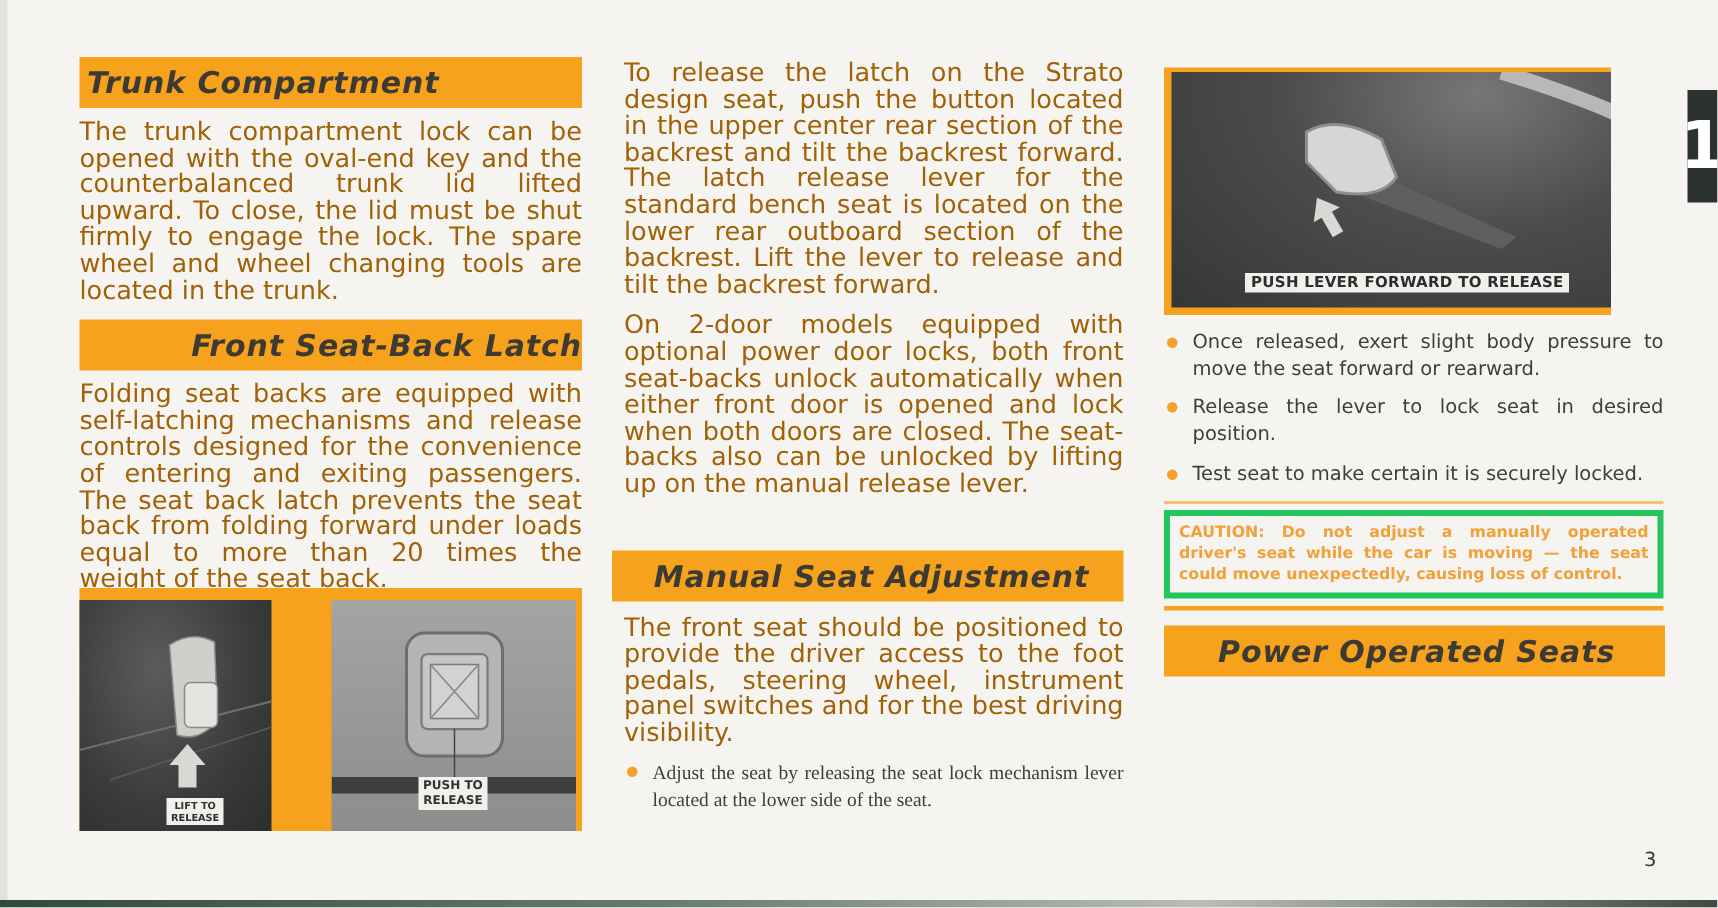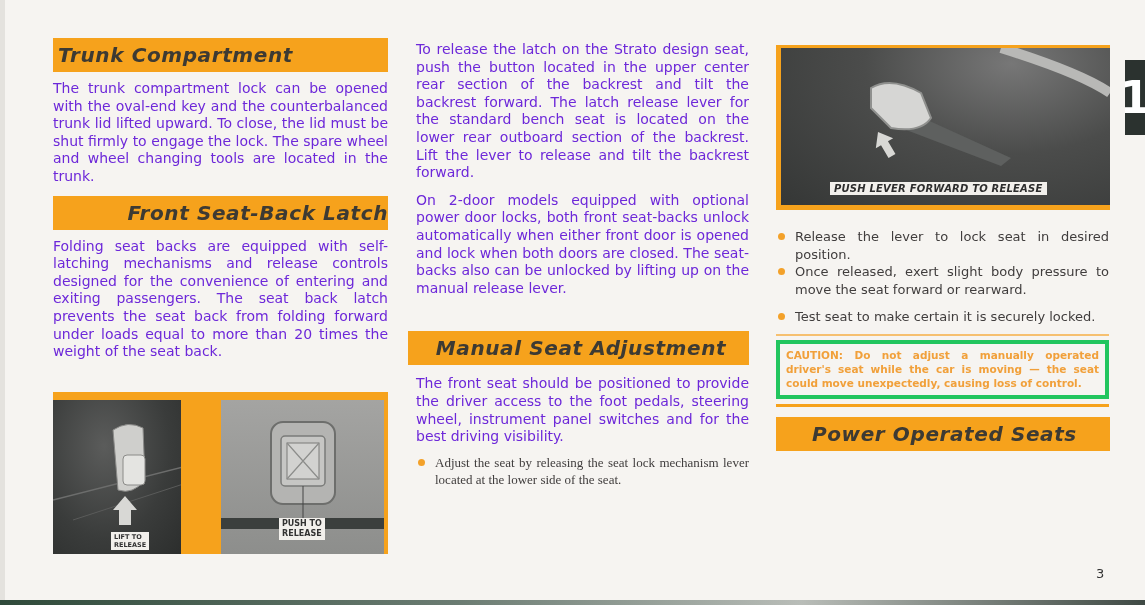--- a/index.html
+++ b/index.html
@@ -29,24 +29,24 @@
     font-weight: bold;
     font-style: italic;
     font-size: 20px;
     letter-spacing: 0.6px;
     height: 34px;
     line-height: 34px;
     padding-left: 5px;
     white-space: nowrap;
   }
   .para {
-    font-size: 14px;
+    font-size: 17px;
     line-height: 17.6px;
     text-align: justify;
-    color: #6d28d9;
+    color: #a16207;
   }
   .para b { font-weight: bold; }
 
   .bullet { position: relative; padding-left: 19px; font-size: 13px; line-height: 17.6px; text-align: justify; color: #403d3d; }
   .bullet .dot {
     position: absolute; left: 2px; top: 5px; width: 7px; height: 7px; border-radius: 50%;
     background: #f3a12a;
   }
 
   
@@ -58,26 +58,26 @@
   .photo-left {
     left: 0; top: 8px; width: 128px; height: 154px;
     background: radial-gradient(ellipse at 40% 30%, #5b5c5b, #3a3c3b 60%, #2c2e2d);
   }
   .photo-right {
     left: 168px; top: 8px; width: 163px; height: 154px;
     background: linear-gradient(180deg, #a4a4a2, #8d8e8c);
   }
   .caption-box {
     position: absolute; background: #f2f0ec; color: #333;
-    font-size: 6.5px; font-weight: bold; line-height: 8px; text-align: left; padding: 1px 3px;
+    font-size: 6.5px; font-weight: bold; line-height: 8px; text-align: center; padding: 1px 3px;
   }
 
   .photo-top {
-    position: absolute; left: 776px; top: 45px; width: 334px; height: 165px;
-    background: #f6a21c; padding: 0 0 4px 5px; font-style: italic;
+    position: absolute; left: 776px; top: 45px; width: 298px; height: 165px;
+    background: #f6a21c; padding: 0 0 4px 5px;
   }
   .photo-top-inner {
     position: absolute; left: 5px; top: 3px; right: 0; bottom: 5px;
     background: radial-gradient(ellipse at 70% 10%, #777, #4b4c4b 45%, #353736);
     overflow: hidden;
   }
   .caption-wide {
     position: absolute; left: 49px; bottom: 10px; background: #f2f0ec; color: #2d2d2d;
     font-size: 10px; font-weight: bold; padding: 1px 4px; letter-spacing: 0.2px;
   }
@@ -159,27 +159,27 @@
         <path d="M220 0 Q300 25 329 45" stroke="#b8b8b6" stroke-width="10" fill="none"></path>
         <path d="M120 60 L230 110 L220 118 L120 80 Z" fill="#5e605f"></path>
         <path d="M90 40 Q110 28 140 45 L150 70 Q140 85 110 80 L90 60 Z" fill="#d6d6d4" stroke="#8f908e" stroke-width="2"></path>
         <path d="M100 110 L100 95 L94 95 L104 82 L114 95 L108 95 L108 110 Z" fill="#d8d8d5" transform="rotate(-30 104 96)"></path>
       </svg>
       <div class="caption-wide">PUSH LEVER FORWARD TO RELEASE</div>
     </div>
   </div>
 
   <div class="col col3" style="top:220px;">
+    <div class="bullet">
+      <span class="dot"></span>
+      <span>Once released, exert slight body pressure to move the seat forward or rearward.</span>
+    </div>
     <div class="bullet" style="margin-top:8px;">
       <span class="dot"></span>
       <span>Release the lever to lock seat in desired position.</span>
-    </div>
-    <div class="bullet">
-      <span class="dot"></span>
-      <span>Once released, exert slight body pressure to move the seat forward or rearward.</span>
     </div>
     <div class="bullet" style="margin-top:10px;">
       <span class="dot"></span>
       <span>Test seat to make certain it is securely locked.</span>
     </div>
     <div class="caution-frame" style="margin-top:8px; border-top:2px solid #f6c070; padding-top:4px;">
       <div class="caution">CAUTION: Do not adjust a manually operated driver's seat while the car is moving — the seat could move unexpectedly, causing loss of control.</div>
     </div>
     <div class="heading" style="margin-top:10px; width:334px;padding-left:36px;">Power Operated Seats</div>
   </div>

